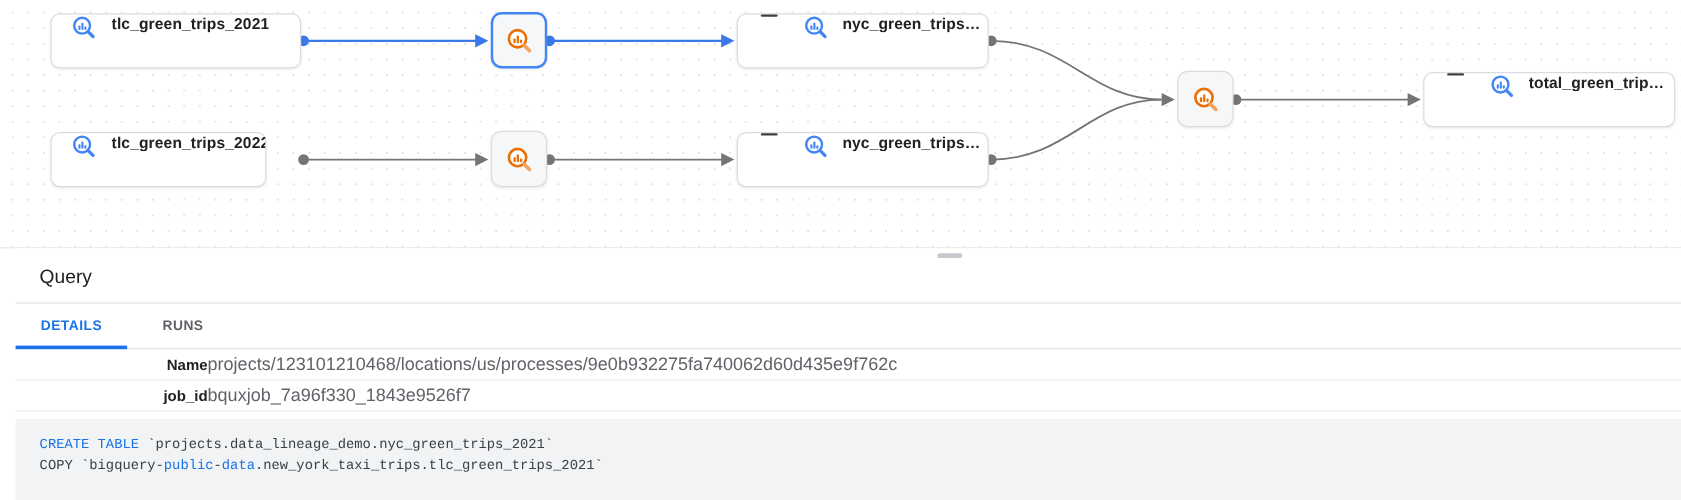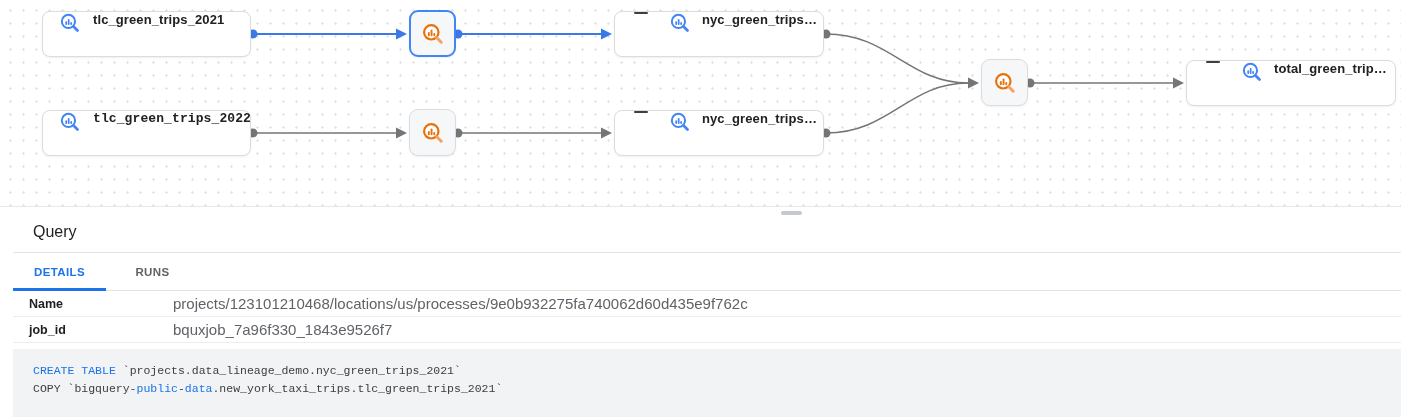--- a/index.html
+++ b/index.html
@@ -50,21 +50,21 @@
     width:93px; display:flex; align-items:center; justify-content:center;
     font-size:11.5px; font-weight:bold; letter-spacing:.4px; color:#5f6368;
     position:relative; cursor:pointer;
   }
   .tab.active { color:#1a73e8; }
   .tab.active::after {
     content:""; position:absolute; left:0; right:0; bottom:-1px; height:3px; background:#1a73e8;
   }
 
   .detail-row { display:flex; align-items:center; height:26px; border-bottom:1px solid #ecedee; }
-  .detail-key  { width:160px; padding-left:16px; font-size:12.5px; font-weight:bold; color:#202124; flex:none; }
+  .detail-key  { width:160px; padding-left:16px; font-size:12.5px; font-weight:bold; color:#202124; flex:none;text-align:right; }
   .detail-val  { font-size:15px; color:#5f6368; white-space:nowrap; }
 
   .code {
     position:absolute; left:0; right:0; top:142px; bottom:0;
     background:#f1f3f4; padding:13px 0 0 20px;
   }
   .code-line {
     font-family:"Liberation Mono", "DejaVu Sans Mono", monospace;
     font-size:11.5px; line-height:18px; white-space:pre; color:#3c4043;
   }
@@ -108,21 +108,21 @@
     <circle cx="10.3" cy="10.3" r="7.2" fill="#fff" stroke="#4285f4" stroke-width="2.2"></circle>
     <rect x="6.9" y="10.0" width="1.9" height="4.2" rx="0.9" fill="#4285f4"></rect>
     <rect x="9.6" y="7.6" width="1.9" height="6.6" rx="0.9" fill="#4285f4"></rect>
     <rect x="12.3" y="11.0" width="1.9" height="3.2" rx="0.9" fill="#4285f4"></rect>
     <path d="M15.8 15.8 L20.2 20.2" stroke="#4285f4" stroke-width="3" stroke-linecap="round"></path>
   </svg>
       </span>
     <span class="label" style="margin-left:12px;">tlc_green_trips_2021</span>
   </div>
 
-  <div class="node" style="left:42px; top:110px; width:209px; padding-left:16px;font-family:Liberation Mono, monospace;">
+  <div class="node" style="left:42px; top:110px; width:180px; padding-left:16px;">
     <span class="bq">
         <svg width="22" height="22" viewBox="0 0 24 24" xmlns="http://www.w3.org/2000/svg">
     <circle cx="10.3" cy="10.3" r="7.2" fill="#fff" stroke="#4285f4" stroke-width="2.2"></circle>
     <rect x="6.9" y="10.0" width="1.9" height="4.2" rx="0.9" fill="#4285f4"></rect>
     <rect x="9.6" y="7.6" width="1.9" height="6.6" rx="0.9" fill="#4285f4"></rect>
     <rect x="12.3" y="11.0" width="1.9" height="3.2" rx="0.9" fill="#4285f4"></rect>
     <path d="M15.8 15.8 L20.2 20.2" stroke="#4285f4" stroke-width="3" stroke-linecap="round"></path>
   </svg>
       </span>
     <span class="label" style="margin-left:12px;">tlc_green_trips_2022</span>

